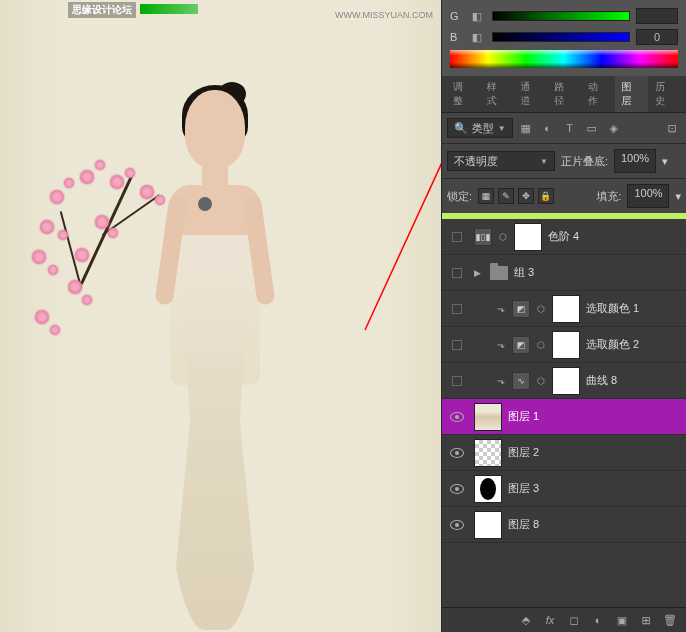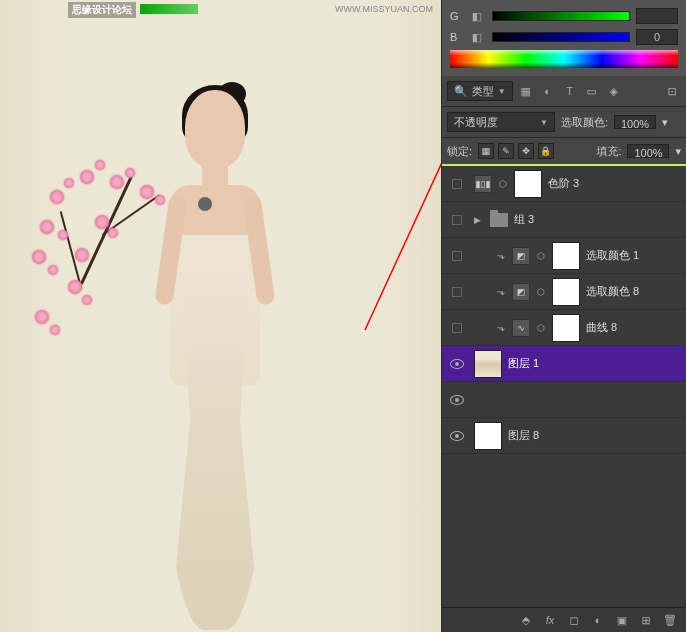--- a/index.html
+++ b/index.html
@@ -37,27 +37,27 @@
 .spectrum::after{content:"";position:absolute;inset:0;background:linear-gradient(180deg,rgba(255,255,255,.6) 0%,transparent 30%,transparent 70%,rgba(0,0,0,.6) 100%)}
 .tabs{display:flex;background:#383838;border-bottom:1px solid #222;padding:0 4px}
 .tab{padding:4px 7px;color:#999;font-size:10px;cursor:pointer}
 .tab.active{background:#454545;color:#e0e0e0}
 .filter-bar{display:flex;align-items:center;gap:4px;padding:5px;border-bottom:1px solid #2a2a2a}
 .dropdown{display:flex;align-items:center;background:#333;border:1px solid #222;padding:2px 6px;height:20px;gap:4px}
 .dropdown .chev{font-size:8px;color:#aaa}
 .icon-btn{width:18px;height:18px;display:flex;align-items:center;justify-content:center;color:#aaa;cursor:pointer}
 .blend-bar{display:flex;align-items:center;gap:6px;padding:5px;border-bottom:1px solid #2a2a2a}
 .blend-dd{flex:1;max-width:108px}
-.pct-input{width:42px;height:14px;background:#333;border:1px solid #222;text-align:center;color:#ccc;line-height:16px}
-.lock-bar{display:flex;align-items:center;gap:6px;padding:5px;border-bottom:2px solid #bef264}
+.pct-input{width:42px;height:24px;background:#333;border:1px solid #222;text-align:center;color:#ccc;line-height:16px}
+.lock-bar{display:flex;align-items:center;gap:6px;padding:5px;border-bottom:6px solid #bef264}
 .lock-icons{display:flex;gap:4px}
 .lock-ico{width:16px;height:16px;background:#3a3a3a;border:1px solid #222;display:flex;align-items:center;justify-content:center;font-size:9px}
 .layers{flex:1;overflow-y:auto;background:#3a3a3a}
 .layer{display:flex;align-items:center;height:36px;border-bottom:1px solid #2e2e2e;padding:0 2px}
-.layer.selected{background:#4c1d95}
+.layer.selected{background:#a21caf}
 .vis-col{width:26px;display:flex;justify-content:center}
 .eye{width:14px;height:10px;border:1px solid #aaa;border-radius:60%;position:relative}
 .eye::after{content:"";position:absolute;left:4px;top:2px;width:4px;height:4px;background:#aaa;border-radius:50%}
 .layer-body{flex:1;display:flex;align-items:center;gap:6px;padding-left:4px}
 .indent{width:16px}
 .expand{width:10px;color:#aaa;font-size:9px}
 .clip{color:#aaa;font-size:10px;width:10px;text-align:center}
 .adj-ico{width:18px;height:18px;background:#555;border:1px solid #333;display:flex;align-items:center;justify-content:center;font-size:9px;color:#ccc}
 .thumb{width:28px;height:28px;border:1px solid #222;background:#fff}
 .thumb.mask{background:#fff}
@@ -67,21 +67,21 @@
 .thumb.oval{background:#fff;display:flex;align-items:center;justify-content:center}
 .thumb.oval::after{content:"";width:16px;height:22px;background:#000;border-radius:50%}
 .link-ico{width:10px;font-size:9px;color:#aaa;text-align:center}
 .layer-name{color:#ddd}
 .layer.selected .layer-name{color:#fff}
 .folder-ico{width:18px;height:14px;background:#888;border-radius:1px;position:relative}
 .folder-ico::before{content:"";position:absolute;top:-3px;left:0;width:8px;height:3px;background:#888;border-radius:1px 1px 0 0}
 .bottom-bar{display:flex;justify-content:flex-end;align-items:center;gap:8px;padding:4px 8px;background:#383838;border-top:1px solid #222}
 .bot-ico{width:16px;height:16px;color:#aaa;display:flex;align-items:center;justify-content:center;cursor:pointer;font-size:11px}
 .logo-watermark{position:absolute;top:2px;left:68px;color:#fff;font-size:10px;background:rgba(0,0,0,.3);padding:1px 4px;font-weight:bold}
-.logo-url{position:absolute;top:4px;right:8px;color:#888;font-size:9px}
+.logo-url{position:absolute;top:10px;right:8px;color:#888;font-size:9px}
 .green-bar{position:absolute;top:4px;left:140px;width:58px;height:10px;background:linear-gradient(90deg,#0a0,#6c6)}
 </style>
 </head>
 <body>
 
 <div class="app">
   <div class="canvas-area">
     <div class="texture"></div>
     <div class="logo-watermark">思缘设计论坛</div>
     <div class="green-bar"></div>
@@ -137,20 +137,29 @@
       </div>
       <div class="color-row">
         <span class="color-label">B</span>
         <div class="icon-btn">◧</div>
         <div class="slider-track b"></div>
         <div class="color-val">0</div>
       </div>
       <div class="spectrum"></div>
     </div>
 
+    <div class="tabs" id="tabs-row">
+        <div class="tab">调整</div>
+        <div class="tab">样式</div>
+        <div class="tab">通道</div>
+        <div class="tab">路径</div>
+        <div class="tab">动作</div>
+        <div class="tab active">图层</div>
+        <div class="tab">历史</div>
+      </div>
 
     <div class="filter-bar">
       <div class="dropdown">
         <span>🔍</span>
         <span>类型</span>
         <span class="chev">▼</span>
       </div>
       <div class="icon-btn">▦</div>
       <div class="icon-btn">◐</div>
       <div class="icon-btn">T</div>
@@ -159,21 +168,21 @@
       <div style="flex:1"></div>
       <div class="icon-btn">⊡</div>
     </div>
 
     <div class="blend-bar">
       <div class="dropdown blend-dd">
         <span>不透明度</span>
         <span style="flex:1"></span>
         <span class="chev">▼</span>
       </div>
-      <span>选取颜色:</span>
+      <span>正片叠底:</span>
       <div class="pct-input">100%</div>
       <span class="chev">▾</span>
     </div>
 
     <div class="lock-bar">
       <span>锁定:</span>
       <div class="lock-icons">
         <div class="lock-ico">▦</div>
         <div class="lock-ico">✎</div>
         <div class="lock-ico">✥</div>
@@ -187,21 +196,21 @@
 
     <div class="layers" id="layers-list">
         <div class="layer">
           <div class="vis-col">
             <div style="width: 10px; height: 10px; border: 1px solid rgb(102, 102, 102);"></div>
           </div>
           <div class="layer-body">
             <div class="adj-ico">▮▯▮</div>
             <div class="link-ico">⬡</div>
             <div class="thumb mask"></div>
-            <div class="layer-name">色阶 3</div>
+            <div class="layer-name">色阶 4</div>
           </div>
         </div>
         <div class="layer">
           <div class="vis-col">
             <div style="width: 10px; height: 10px; border: 1px solid rgb(102, 102, 102);"></div>
           </div>
           <div class="layer-body">
             <div class="expand">▶</div>
             <div class="folder-ico"></div>
             <div class="layer-name">组 3</div>
@@ -223,21 +232,21 @@
         <div class="layer">
           <div class="vis-col">
             <div style="width: 10px; height: 10px; border: 1px solid rgb(102, 102, 102);"></div>
           </div>
           <div class="layer-body">
             <div class="indent"></div>
             <div class="clip">⬎</div>
             <div class="adj-ico">◩</div>
             <div class="link-ico">⬡</div>
             <div class="thumb mask"></div>
-            <div class="layer-name">选取颜色 8</div>
+            <div class="layer-name">选取颜色 2</div>
           </div>
         </div>
         <div class="layer">
           <div class="vis-col">
             <div style="width: 10px; height: 10px; border: 1px solid rgb(102, 102, 102);"></div>
           </div>
           <div class="layer-body">
             <div class="indent"></div>
             <div class="clip">⬎</div>
             <div class="adj-ico">∿</div>
@@ -251,20 +260,33 @@
             <div class="eye"></div>
           </div>
           <div class="layer-body">
             <div class="thumb img"></div>
             <div class="layer-name">图层 1</div>
           </div>
         </div>
         <div class="layer">
           <div class="vis-col">
             <div class="eye"></div>
+          </div>
+          <div class="layer-body">
+            <div class="thumb trans"></div>
+            <div class="layer-name">图层 2</div>
+          </div>
+        </div>
+        <div class="layer">
+          <div class="vis-col">
+            <div class="eye"></div>
+          </div>
+          <div class="layer-body">
+            <div class="thumb oval"></div>
+            <div class="layer-name">图层 3</div>
           </div>
         </div>
         <div class="layer">
           <div class="vis-col">
             <div class="eye"></div>
           </div>
           <div class="layer-body">
             <div class="thumb mask"></div>
             <div class="layer-name">图层 8</div>
           </div>

